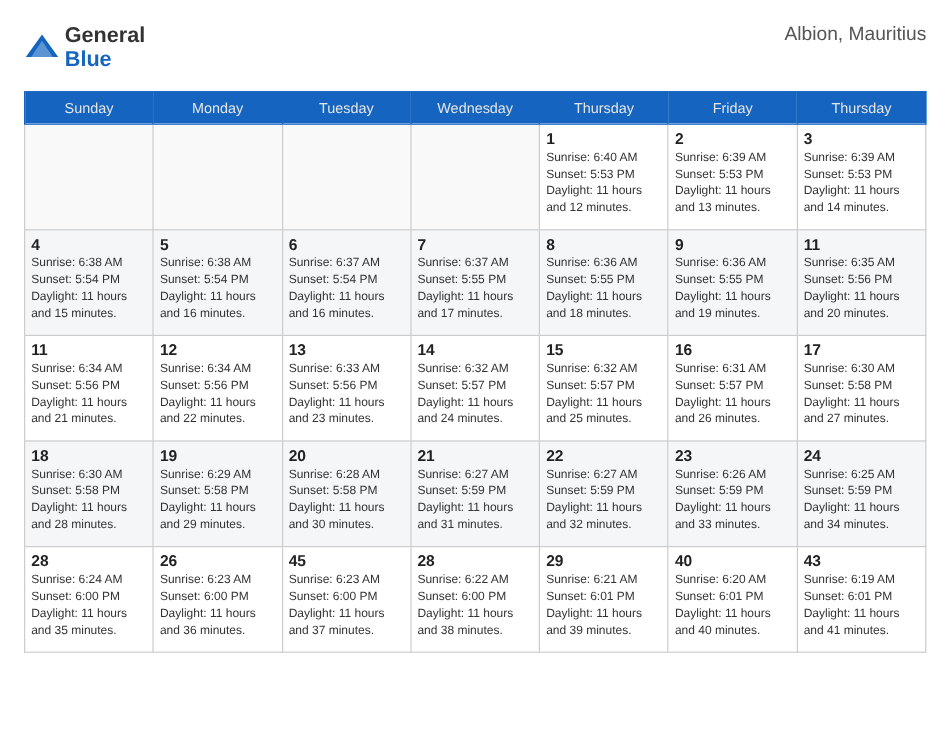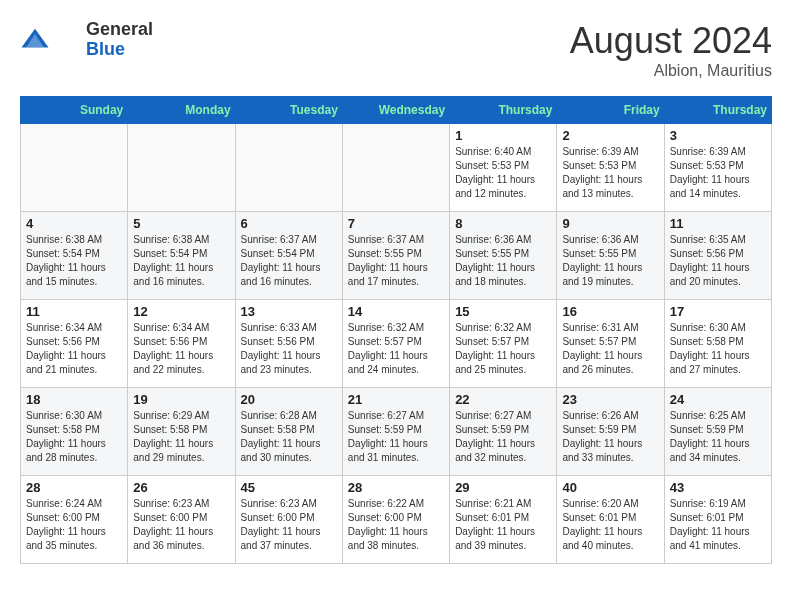--- a/index.html
+++ b/index.html
@@ -18,21 +18,20 @@
     }
     .logo {
       display: flex;
       align-items: center;
       gap: 4px;
     }
     .logo-text {
       display: flex;
       flex-direction: column;
       line-height: 1.1;
-      margin-left: 32px;
     }
     .logo-general {
       font-size: 18px;
       font-weight: bold;
       color: #333;
     }
     .logo-blue {
       font-size: 18px;
       font-weight: bold;
       color: #1565c0;
@@ -54,25 +53,25 @@
       color: #555;
       text-align: right;
     }
     table {
       width: 100%;
       border-collapse: collapse;
       table-layout: fixed;
     }
     th {
       background-color: #1565c0;
-      color: #86efac;
+      color: #e5e5e5;
       font-size: 12px;
       padding: 6px 4px;
-      text-align: right;
-      font-weight: bold;
+      text-align: center;
+      font-weight: normal;
       border: 1px solid #1565c0;
     }
     td {
       border: 1px solid #ccc;
       vertical-align: top;
       padding: 4px 5px;
       font-size: 10.5px;
       color: #222;
       background: #fff;
       height: 88px;
@@ -106,21 +105,20 @@
     <svg class="logo-icon" viewBox="0 0 40 40" width="40" height="40">
       <polygon points="20,5 38,30 2,30" fill="#1565c0"></polygon>
       <polygon points="20,12 32,30 8,30" fill="#fff" opacity="0.3"></polygon>
     </svg>
     <div class="logo-text">
       <span class="logo-general">General</span>
       <span class="logo-blue">Blue</span>
     </div>
   </div>
   <div class="title-block">
-    <div class="month-title">August 2024</div>
     <div class="location">Albion, Mauritius</div>
   </div>
 </div>
 
 <table>
   <thead>
     <tr>
     <th>Sunday</th>
         <th>Monday</th>
         <th>Tuesday</th>

